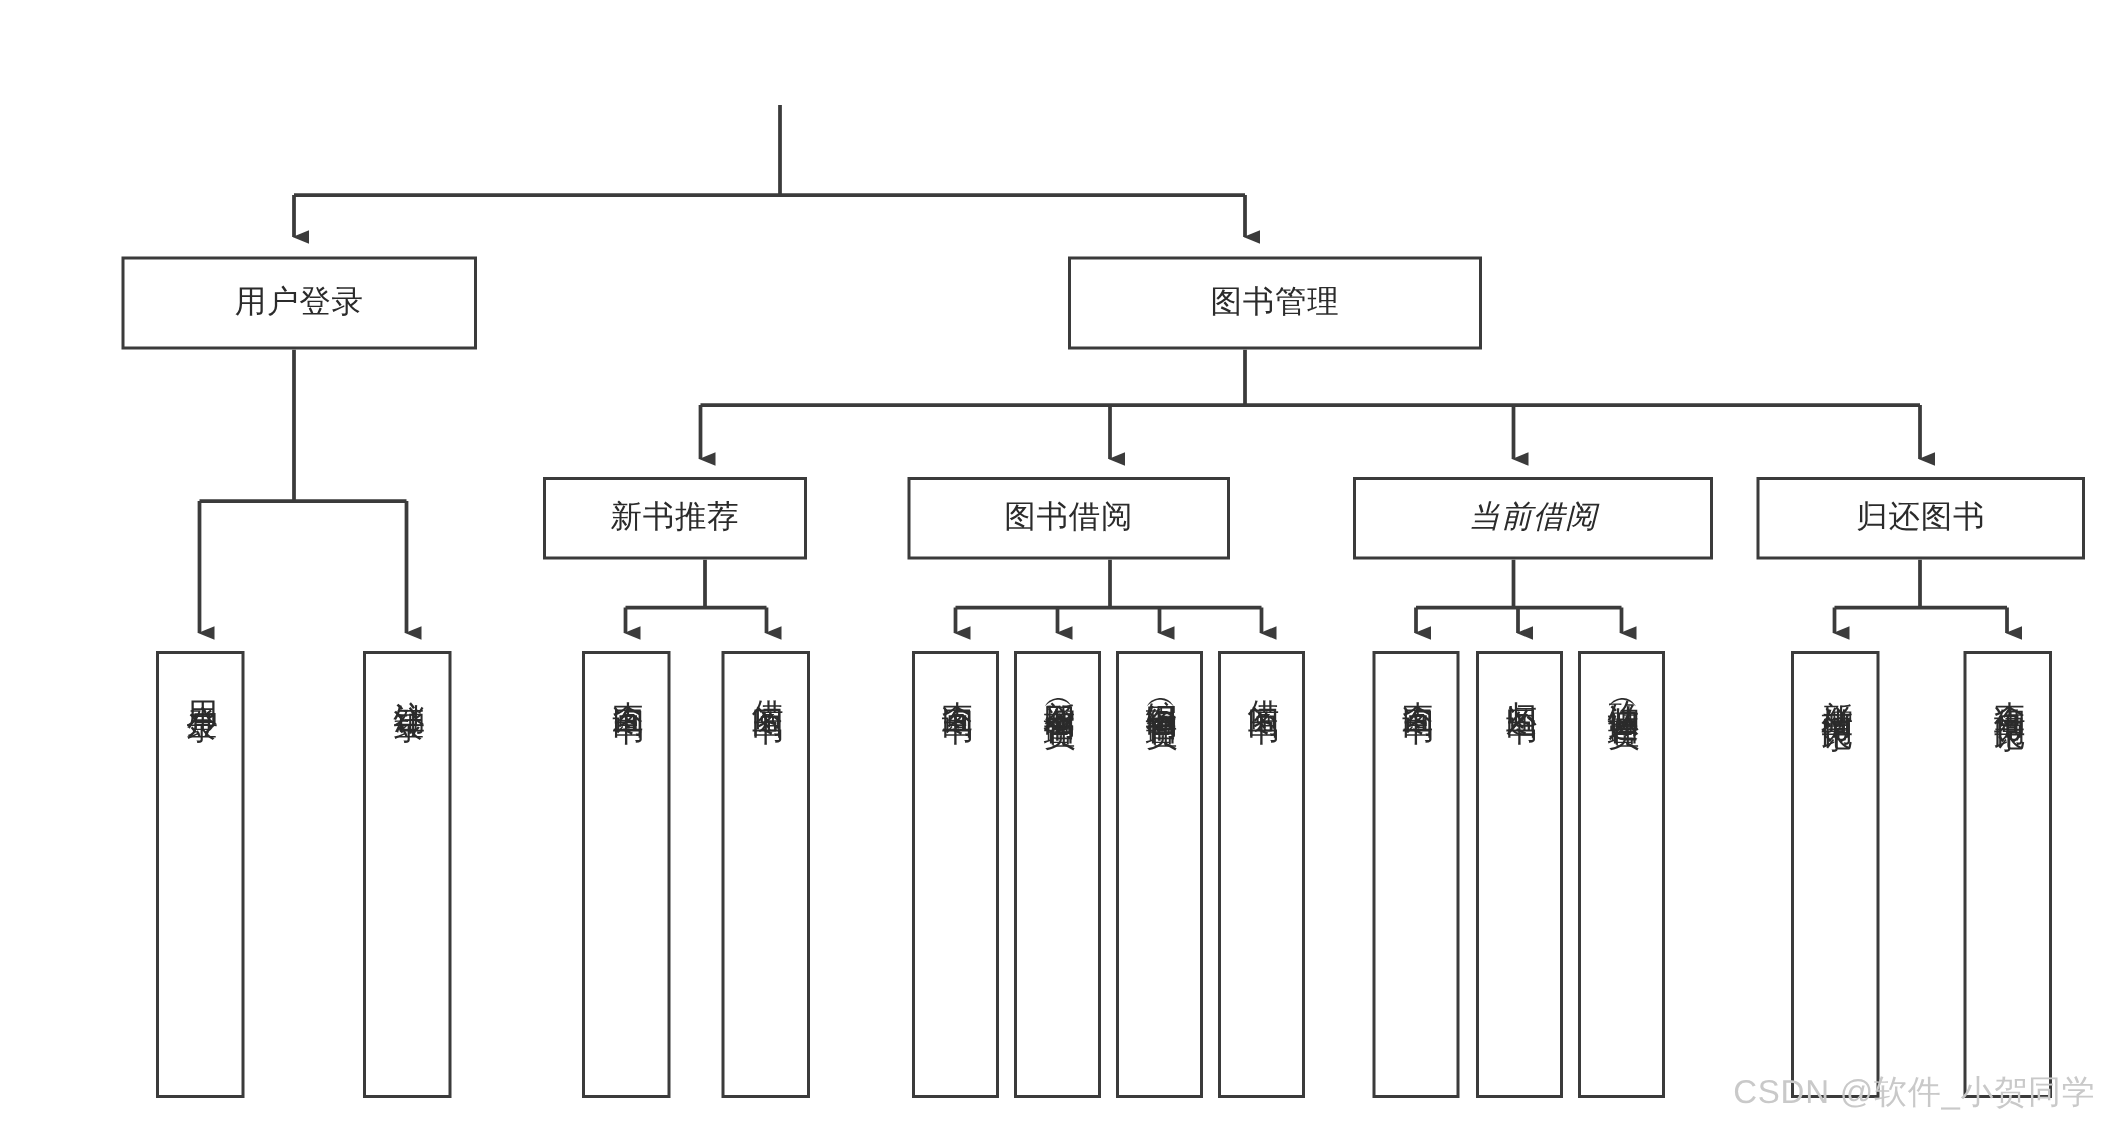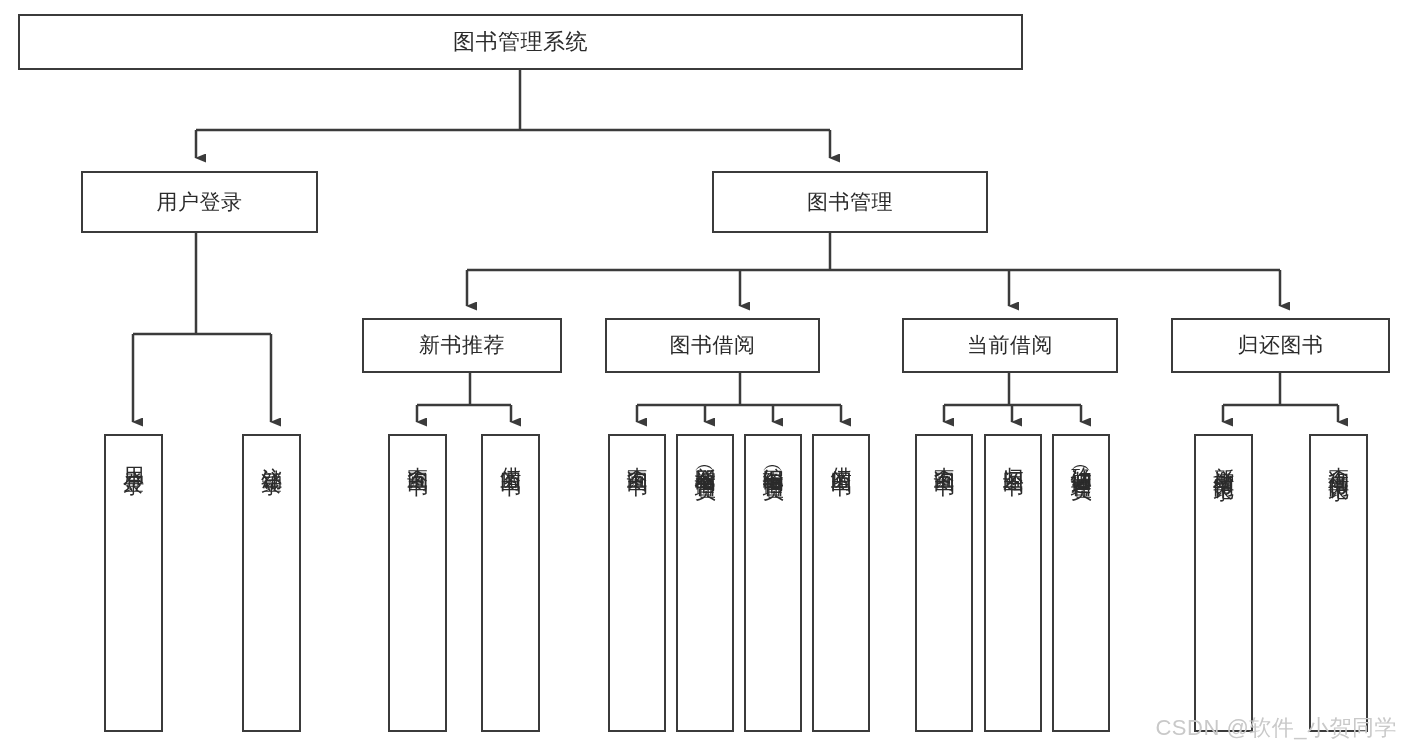--- a/index.html
+++ b/index.html
@@ -113,38 +113,35 @@
       <path d="M1012,405 L1012,422" marker-end="url(#arw)"></path>
       <path d="M1081,405 L1081,422" marker-end="url(#arw)"></path>
 
       <path d="M1280,373 L1280,405"></path>
       <path d="M1223,405 L1338,405"></path>
       <path d="M1223,405 L1223,422" marker-end="url(#arw)"></path>
       <path d="M1338,405 L1338,422" marker-end="url(#arw)"></path>
     </g>
   </svg>
 
-  <div class="node lvl-root" style="left:18px;top:14px;width:1005px;height:56px;">
-    <span class="lbl">图书管理系统</span>
-  </div>
 
   <div class="node lvl-1" style="left:81px;top:171px;width:237px;height:62px;">
     <span class="lbl">用户登录</span>
   </div>
   <div class="node lvl-1" style="left:712px;top:171px;width:276px;height:62px;">
     <span class="lbl">图书管理</span>
   </div>
 
-  <div class="node lvl-2" style="left:362px;top:318px;width:200px;height:55px;">
+  <div class="node lvl-2" style="left:362px;top:318px;width:176px;height:55px;">
     <span class="lbl">新书推荐</span>
   </div>
   <div class="node lvl-2" style="left:605px;top:318px;width:215px;height:55px;">
     <span class="lbl">图书借阅</span>
   </div>
-  <div class="node lvl-2" style="left:902px;top:318px;width:216px;height:55px;">
+  <div class="node lvl-2" style="left:902px;top:318px;width:240px;height:55px;font-style:italic;">
     <span class="lbl">当前借阅</span>
   </div>
   <div class="node lvl-2" style="left:1171px;top:318px;width:219px;height:55px;">
     <span class="lbl">归还图书</span>
   </div>
 
   <div class="node leaf" style="left:104px;top:434px;width:59px;height:298px;">
     <span class="lbl">用户登录</span>
   </div>
   <div class="node leaf" style="left:242px;top:434px;width:59px;height:298px;">

